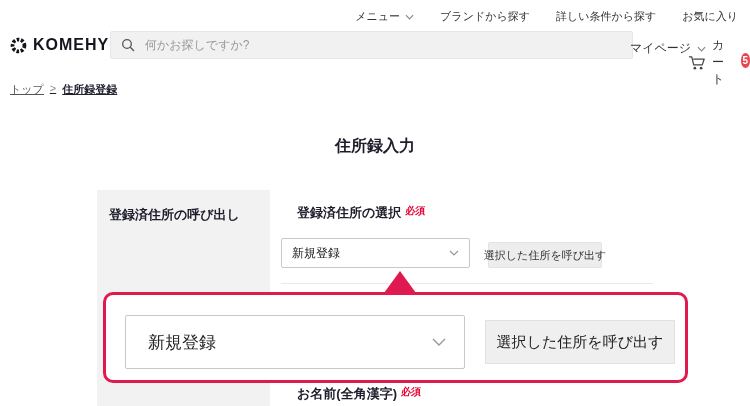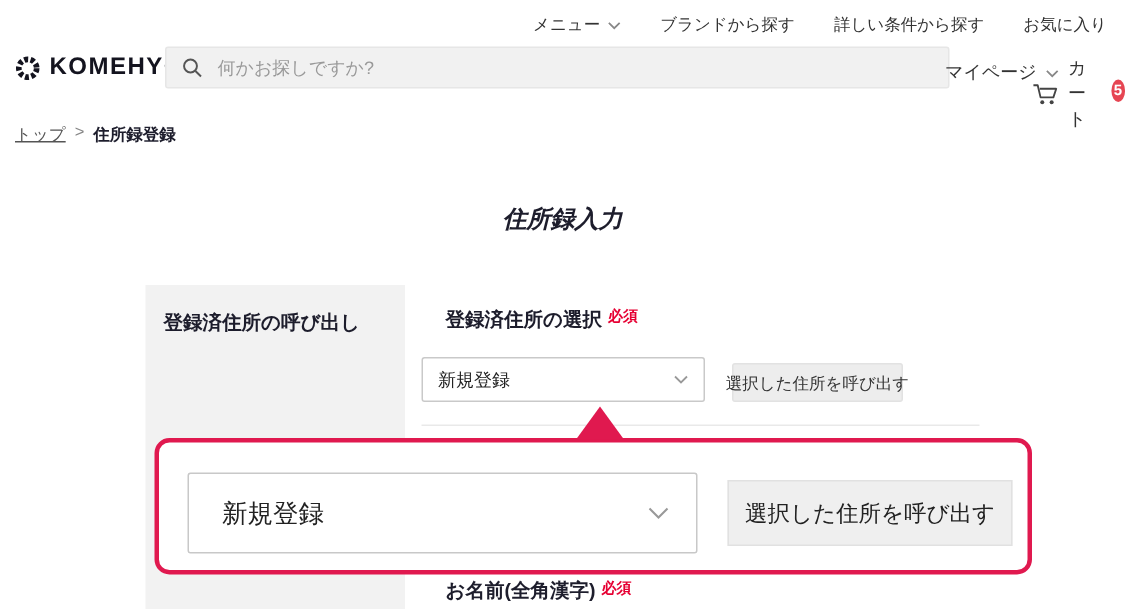--- a/index.html
+++ b/index.html
@@ -24,27 +24,27 @@
     font-size:12px;color:#333;font-family:inherit;}
   .searchbar input::placeholder{color:#999;}
   .mypage{position:absolute;left:630px;top:40px;display:flex;align-items:center;gap:6px;
     font-size:12px;color:#333;cursor:pointer;}
   .cart{position:absolute;left:688px;top:37px;display:flex;align-items:center;gap:5px;
     font-size:12px;color:#333;cursor:pointer;}
   .cart-badge{width:15px;height:15px;border-radius:50%;background:#e64552;color:#fff;
     font-size:10px;font-weight:bold;display:flex;align-items:center;justify-content:center;
     margin-left:1px;margin-top:-4px;}
   
-  .breadcrumb{position:absolute;left:10px;top:82px;font-size:11px;display:flex;gap:6px;align-items:flex-start;}
+  .breadcrumb{position:absolute;left:10px;top:82px;font-size:11px;display:flex;gap:6px;align-items:flex-start;text-decoration:underline;}
   .breadcrumb .home{color:#555;text-decoration:underline;cursor:pointer;}
   .breadcrumb .sep{color:#888;}
   .breadcrumb .current{font-weight:bold;color:#1d1d2c;}
   
   .page-title{position:absolute;top:136px;left:0;width:100%;text-align:center;
-    font-size:16px;font-weight:bold;color:#1d1d2c;font-style:italic;}
+    font-size:16px;font-weight:bold;color:#1d1d2c;}
   
   .form-section{position:absolute;left:97px;top:190px;width:556px;height:216px;}
   .side-col{position:absolute;left:0;top:0;width:173px;height:216px;background:#f2f2f2;
     box-sizing:border-box;padding:16px 12px;}
   .side-col .side-label{font-size:13px;font-weight:bold;color:#1d1d2c;}
   .field-label-row{position:absolute;left:184px;top:14px;display:flex;align-items:flex-start;gap:4px;}
   .field-label{font-size:13px;font-weight:bold;color:#1d1d2c;margin-left:16px;}
   .required{font-size:10px;font-weight:bold;color:#e60033;}
   .select-sm{position:absolute;left:184px;top:48px;width:189px;height:30px;background:#fff;
     border:1px solid #c9c9c9;border-radius:2px;box-sizing:border-box;

